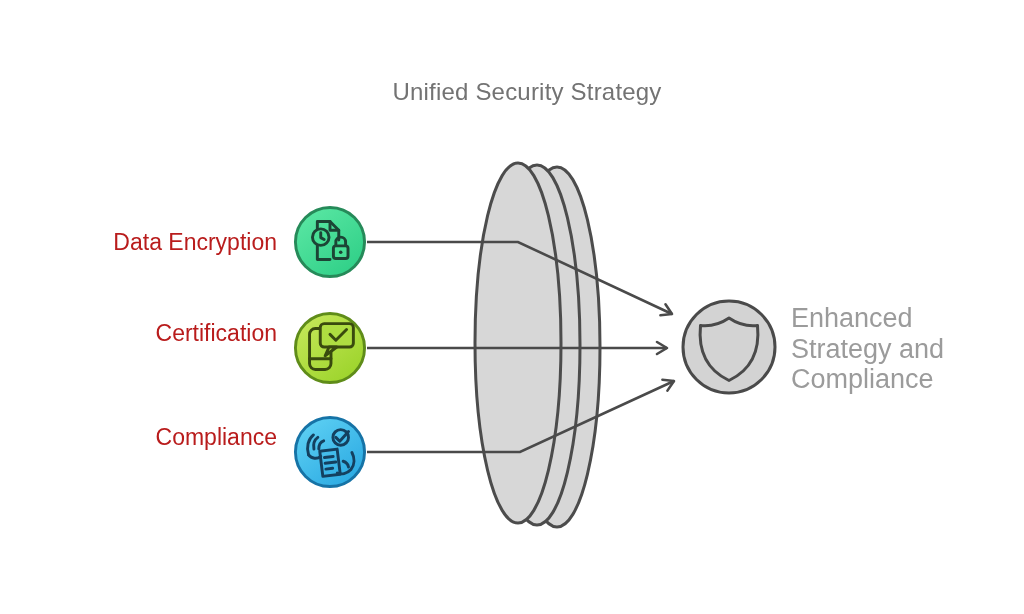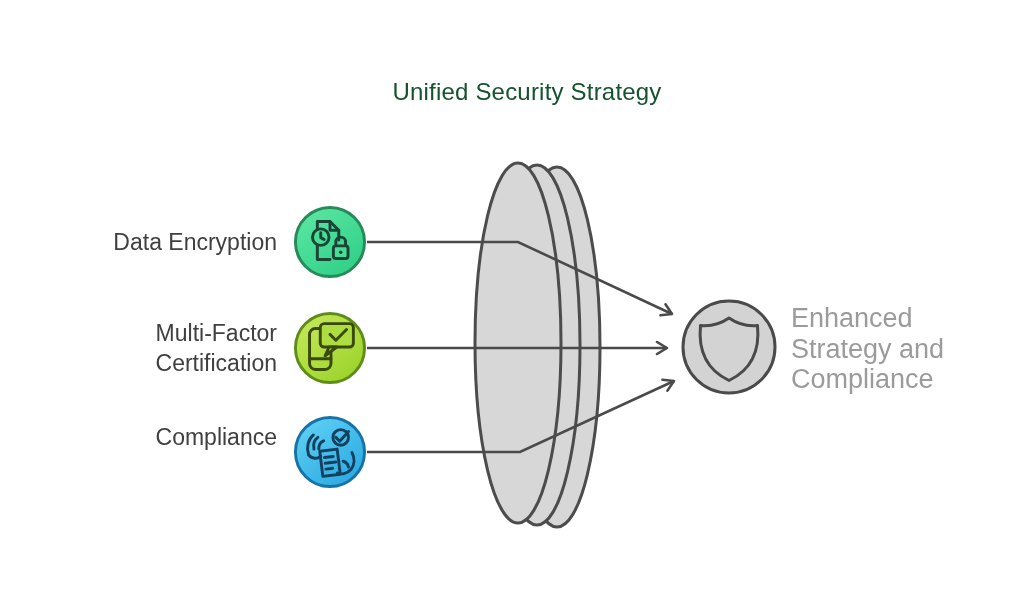--- a/index.html
+++ b/index.html
@@ -2,25 +2,25 @@
 <html><head>
 <meta charset="utf-8">
 <style>
   html,body{margin:0;padding:0;background:#ffffff;}
   .stage{
     position:relative;width:1024px;height:614px;background:#ffffff;
     font-family:"Liberation Sans","DejaVu Sans",sans-serif;overflow:hidden;
   }
   .title{
     position:absolute;top:78px;left:30px;width:994px;text-align:center;
-    font-size:24px;font-weight:500;color:#14532d;letter-spacing:.2px;
+    font-size:24px;font-weight:500;color:#737373;letter-spacing:.2px;
   }
   .input-label{
     position:absolute;right:747px;text-align:right;white-space:nowrap;
-    font-size:23px;line-height:30px;color:#404040;
+    font-size:23px;line-height:30px;color:#b91c1c;
   }
   .input-label span{display:block;}
   #label-1{top:227px;}
   #label-2{top:318px;}
   #label-3{top:422px;}
   .node-icon{position:absolute;width:74px;height:74px;}
   #icon-1{left:293px;top:205px;}
   #icon-2{left:293px;top:311px;}
   #icon-3{left:293px;top:415px;}
   .overlay{position:absolute;left:0;top:0;width:1024px;height:614px;}
@@ -34,21 +34,20 @@
 <body>
 
 <div class="stage">
 
   <div class="title">Unified Security Strategy</div>
 
   <div class="input-label" id="label-1">
     <span>Data Encryption</span>
   </div>
   <div class="input-label" id="label-2">
-    <span>Multi-Factor</span>
     <span>Certification</span>
   </div>
   <div class="input-label" id="label-3">
     <span>Compliance</span>
   </div>
 
   <svg class="node-icon" id="icon-1" viewBox="0 0 76 76">
     <defs>
       <linearGradient id="grad1" x1="0" y1="0" x2="0.8" y2="1">
         <stop offset="0" stop-color="#5ee9a6"></stop>

